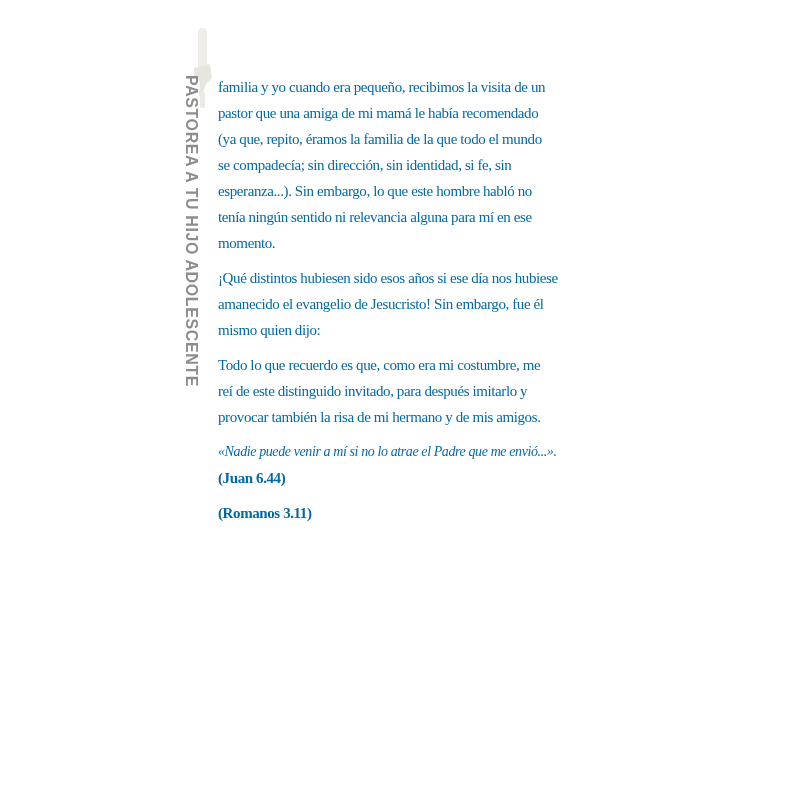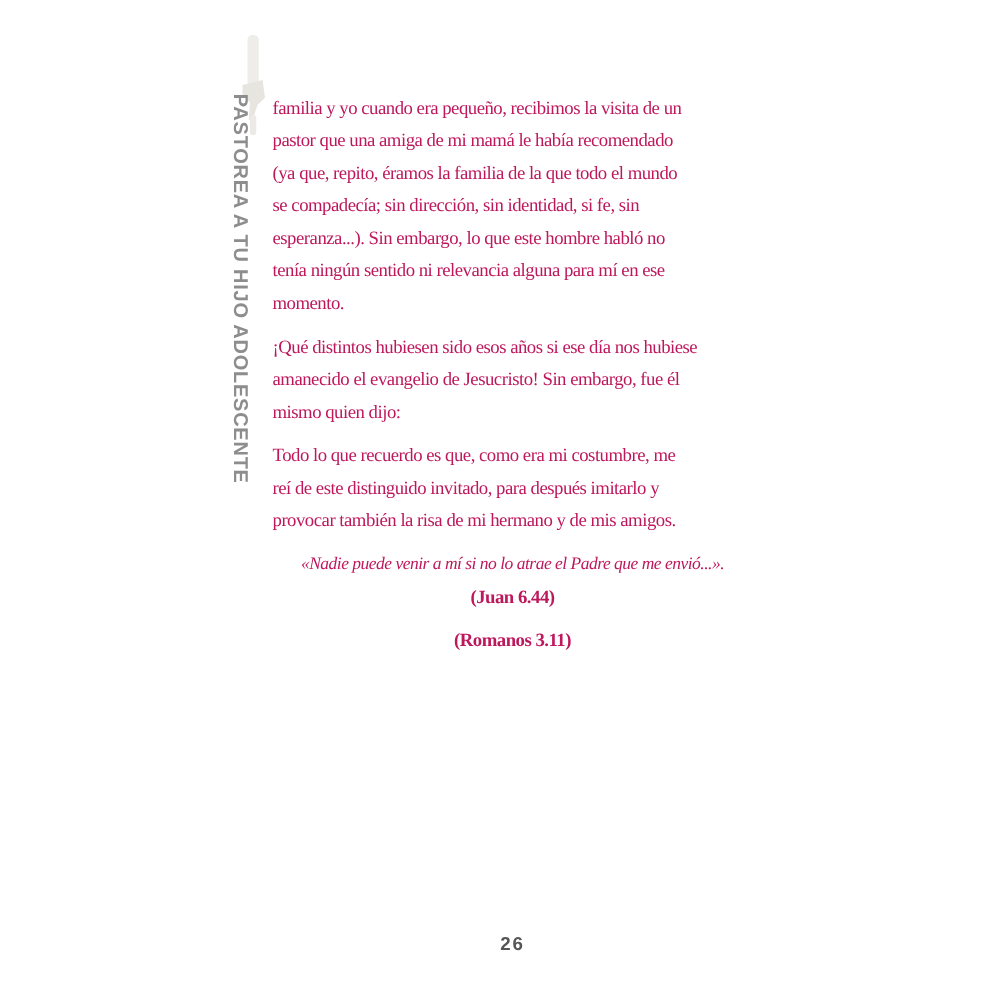--- a/index.html
+++ b/index.html
@@ -36,29 +36,29 @@
   }
   
   .text-column {
     position: absolute;
     left: 218px;
     top: 74px;
     width: 384px;
     font-size: 15px;
     line-height: 26px;
     letter-spacing: -0.4px;
-    color: #be185d;
+    color: #0369a1;
   }
   .para {
     margin: 0 0 9px 0;
     white-space: pre;
   }
   .quote-block {
     margin: 0 0 9px 0;
-    text-align: center;
+    text-align: left;
   }
   .quote-text {
     margin: 0;
     font-style: italic;
     font-size: 14px;
     white-space: pre;
   }
   .quote-ref {
     margin: 0;
     font-size: 15px;
@@ -116,15 +116,14 @@
     </div>
 
 
     <div class="quote-block">
       <p class="quote-ref">(Romanos 3.11)</p>
     </div>
 
 
   </main>
 
-  <footer class="page-number">26</footer>
 
 </div>
 
 </body></html>

